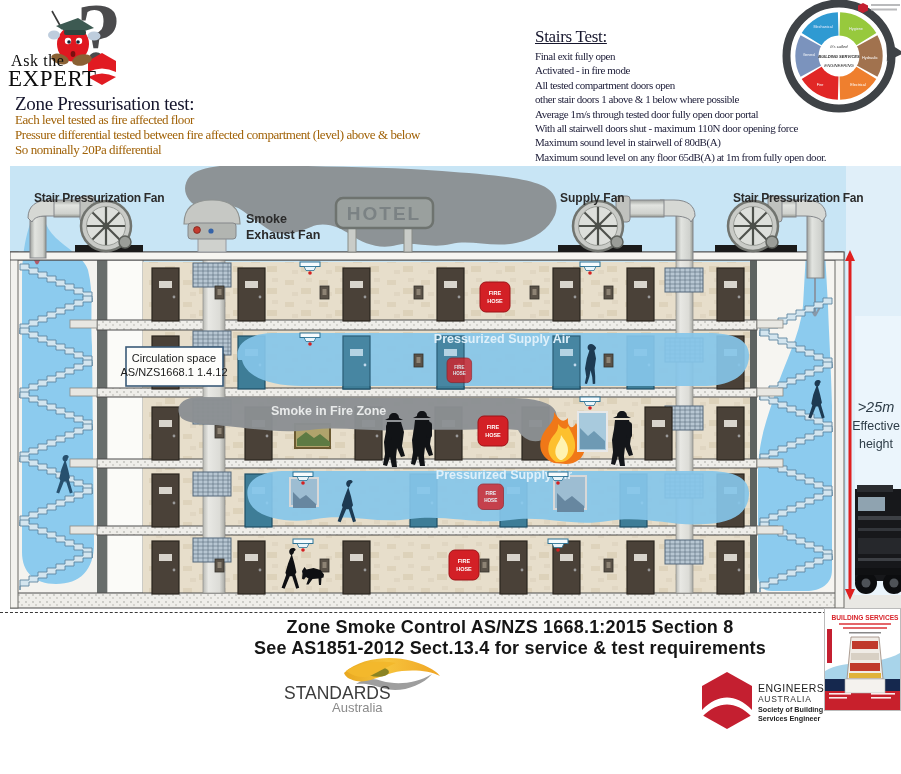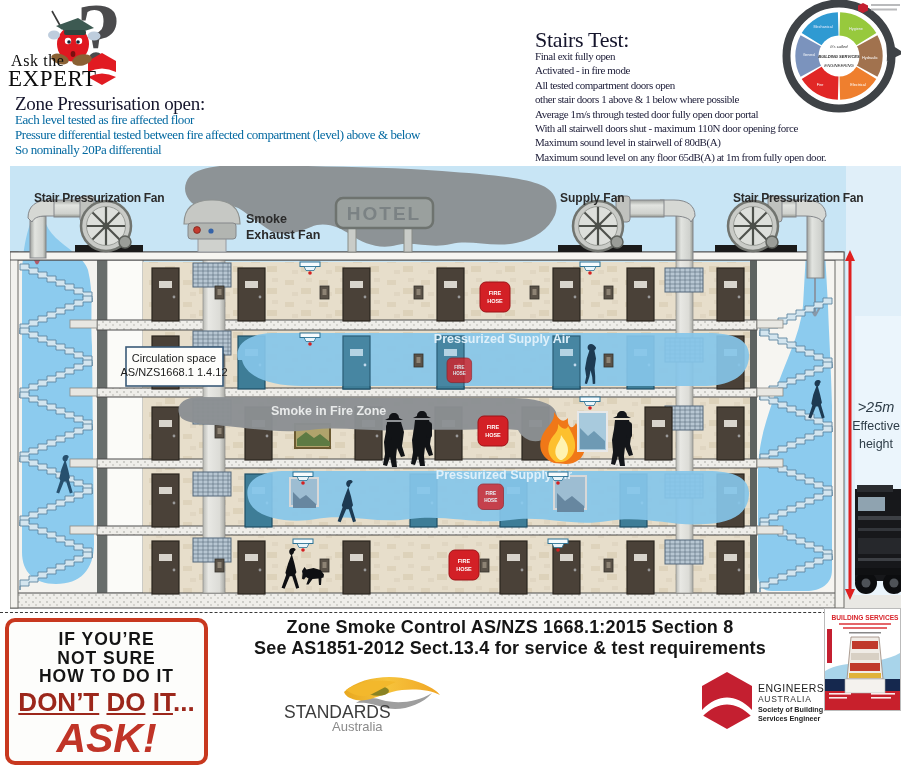--- a/index.html
+++ b/index.html
@@ -36,28 +36,28 @@
     <ellipse cx="88" cy="32" rx="6.5" ry="4.5" fill="#becddd"></ellipse>
     <ellipse cx="54" cy="55" rx="9" ry="5" fill="#8a6134" transform="rotate(18 54 55)"></ellipse>
     <ellipse cx="76" cy="56" rx="10" ry="5.5" fill="#8a6134" transform="rotate(-12 76 56)"></ellipse>
   </g>
 
   <text x="5" y="62" font-family="Liberation Serif" font-size="16" letter-spacing="0.6" fill="#0c0c0c">Ask the</text>
   <text x="2" y="82" font-family="Liberation Serif" font-size="23" fill="#0c0c0c" letter-spacing="0.5">EXPERT</text>
 </svg>
 </div>
 
-<div class="abs ser" style="left:15px;top:93px;font-size:19px;letter-spacing:-0.3px;color:#15152c;">Zone Pressurisation open:</div>
-
-<div class="abs ser" style="left:15px;top:112px;font-size:13px;letter-spacing:-0.45px;line-height:15.2px;color:#0369a1;">
+<div class="abs ser" style="left:15px;top:93px;font-size:19px;letter-spacing:-0.3px;color:#15152c;">Zone Pressurisation test:</div>
+
+<div class="abs ser" style="left:15px;top:112px;font-size:13px;letter-spacing:-0.45px;line-height:15.2px;color:#a16207;">
 Each level tested as fire affected floor<br>
 Pressure differential tested between fire affected compartment (level) above &amp; below<br>
 So nominally 20Pa differential</div>
 
-<div class="abs ser" style="left:535px;top:27px;font-size:22px;letter-spacing:-0.3px;color:#15152c;">Stairs Test:</div>
+<div class="abs ser" style="left:535px;top:27px;font-size:17px;letter-spacing:-0.3px;color:#15152c;text-decoration:underline;">Stairs Test:</div>
 
 <div class="abs ser" style="left:535px;top:49px;width:365px;white-space:nowrap;font-size:11px;letter-spacing:-0.45px;line-height:14.4px;color:#1d1d38;">
 Final exit fully open<br>
 Activated - in fire mode<br>
 All tested compartment doors open<br>
 other stair doors 1 above &amp; 1 below where possible<br>
 Average 1m/s through tested door fully open door portal<br>
 With all stairwell doors shut - maximum 110N door opening force<br>
 Maximum sound level in stairwell of 80dB(A)<br>
 Maximum sound level on any floor 65dB(A) at 1m from fully open door.</div>
@@ -513,27 +513,22 @@
 </g>
 </svg>
 </div>
 
 <div class="abs" style="left:0;top:612px;width:901px;border-top:1.5px dashed #3a3a3a;"></div>
 
 <div class="abs" style="left:160px;top:617px;width:700px;text-align:center;font-weight:bold;font-size:18px;line-height:21px;color:#161616;letter-spacing:0.2px;">
 Zone Smoke Control AS/NZS 1668.1:2015 Section 8<br>
 See AS1851-2012 Sect.13.4 for service &amp; test requirements</div>
 
-<div class="abs" style="left:5px;top:618px;width:203px;height:147px;background:#fdfdfb;border:4px solid #c8381f;border-radius:10px;box-sizing:border-box;text-align:center;overflow:hidden;">
-  <div style="font-weight:bold;font-size:17.5px;line-height:18.5px;color:#141414;letter-spacing:1px;margin-top:8px;">IF YOU’RE<br>NOT SURE<br>HOW TO DO IT</div>
-  <div style="font-weight:bold;font-size:26px;line-height:29px;color:#9c271b;letter-spacing:0px;margin-top:2px;"><u>DON’T</u> <u>DO</u> <u>IT</u>...</div>
-  <div style="font-weight:bold;font-style:italic;font-size:41px;line-height:42px;color:#c03427;">ASK!</div>
-</div>
-
-<div class="abs" style="left:278px;top:671px;width:165px;height:65px;">
+
+<div class="abs" style="left:278px;top:652px;width:165px;height:65px;">
 <svg width="165" height="65" viewBox="0 0 165 65">
   <defs>
           <linearGradient id="swg" x1="0" y1="0" x2="1" y2="0">
     <stop offset="0" stop-color="#e8a71f"></stop>
             <stop offset="0.45" stop-color="#f6c33c"></stop>
             <stop offset="1" stop-color="#f0a524"></stop>
           </linearGradient>
         </defs>
   <path d="M104,29 C118,33 138,32 154,22 C142,36 120,41 104,36 C94,33 88,31 78,32 C86,26 96,26 104,29 Z" fill="#9e9e9e"></path>
   <path d="M66,21 C82,6 112,3 134,9 C152,14 160,21 162,24 C150,18 130,17 114,21 C98,26 88,31 78,29 C70,27 67,24 66,21 Z" fill="url(#swg)"></path>

